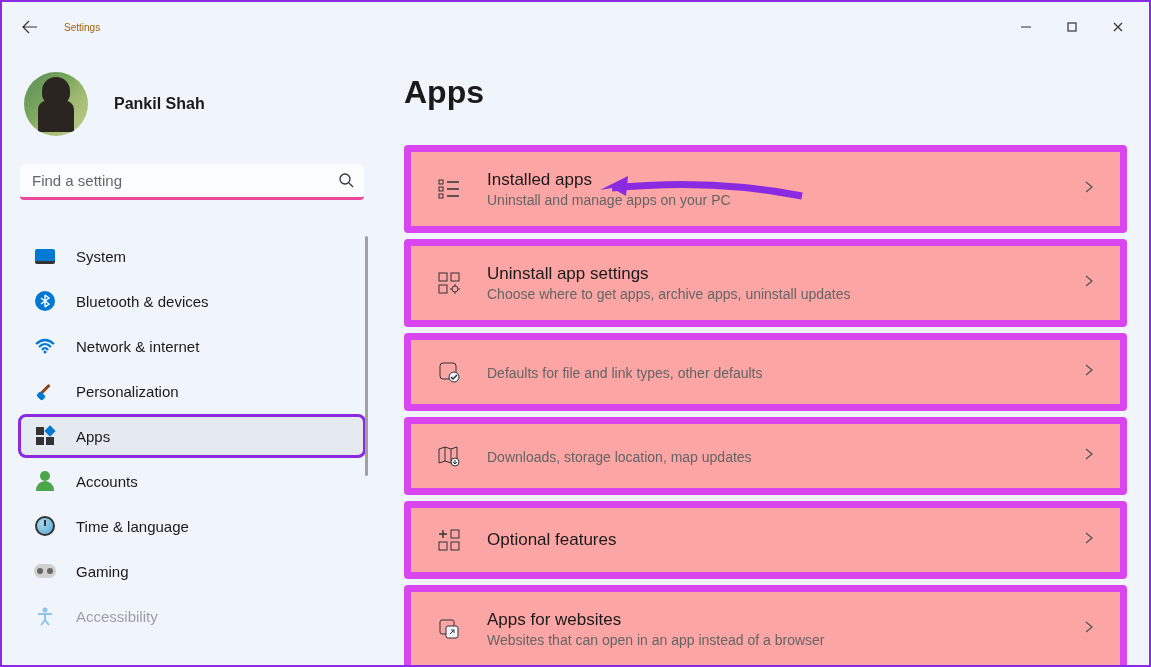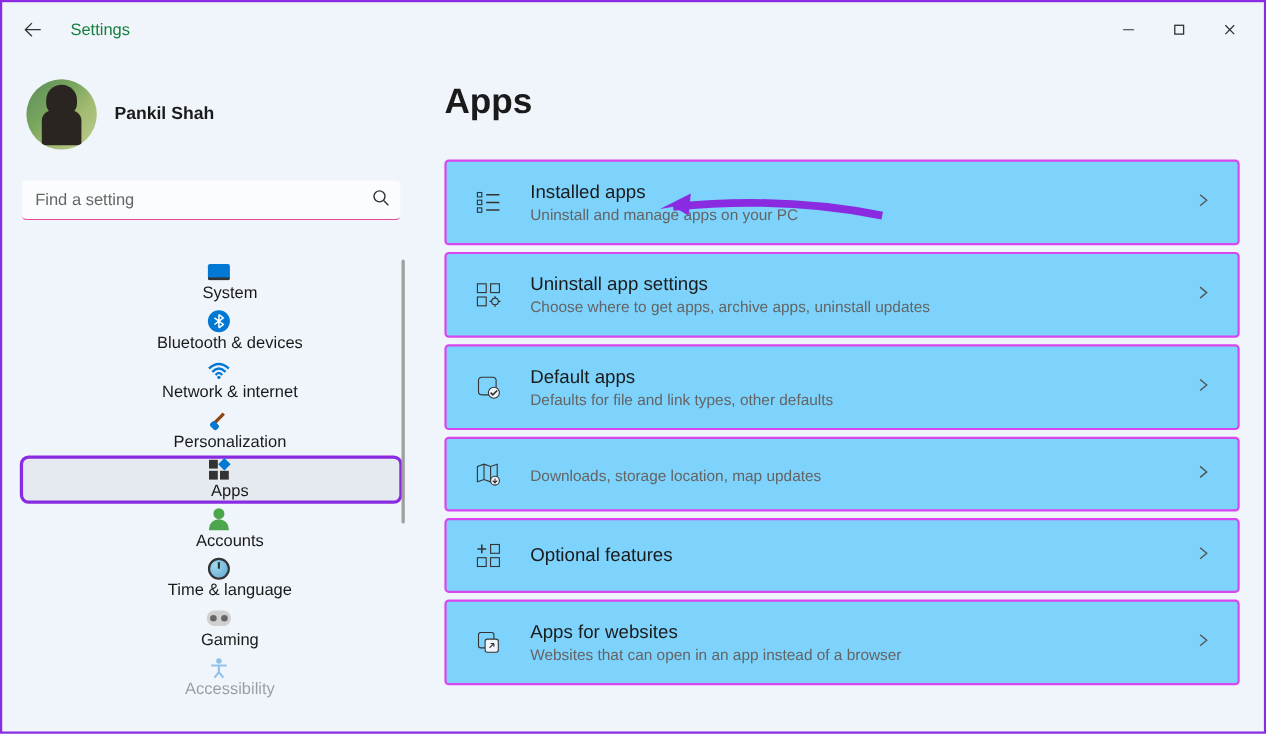--- a/index.html
+++ b/index.html
@@ -1,49 +1,49 @@
 <!DOCTYPE html>
 <html><head>
   <meta charset="utf-8">
   <style>
     * { margin: 0; padding: 0; box-sizing: border-box; font-family: 'Segoe UI', sans-serif; }
     body { background: #f0f4fb; width: 1151px; height: 667px; overflow: hidden; position: relative; border: 2px solid #8a2be2; }
     
     .titlebar { height: 50px; display: flex; align-items: center; padding: 0 8px; }
     .back-btn { width: 40px; height: 40px; display: flex; align-items: center; justify-content: center; cursor: pointer; }
-    .title-text { font-size: 15px; margin-left: 14px; color: #15803d; }
+    .title-text { font-size: 10px; margin-left: 14px; color: #a16207; }
     .window-controls { margin-left: auto; display: flex; }
     .win-ctrl { width: 46px; height: 40px; display: flex; align-items: center; justify-content: center; cursor: pointer; }
     
     .layout { display: flex; height: calc(100% - 50px); }
     
     .sidebar { width: 380px; padding: 20px 0 0 18px; position: relative; }
     .user-row { display: flex; align-items: center; margin-bottom: 28px; padding-left: 4px; }
     .avatar { width: 64px; height: 64px; border-radius: 50%; background: linear-gradient(135deg, #5a8b5a 0%, #7ba85e 40%, #9fb870 60%, #c0d090 100%); position: relative; overflow: hidden; }
     .avatar::before { content: ''; position: absolute; top: 5px; left: 18px; width: 28px; height: 28px; background: #2a2520; border-radius: 50% 50% 40% 40%; }
     .avatar::after { content: ''; position: absolute; top: 28px; left: 14px; width: 36px; height: 32px; background: #2a2520; border-radius: 30% 30% 0 0; }
-    .user-name { font-size: 16px; font-weight: 600; margin-left: 16px; color: #1a1a1a; }
+    .user-name { font-size: 16px; font-weight: 600; margin-left: 26px; color: #1a1a1a; }
     
     .search-box { position: relative; width: 344px; margin-bottom: 36px; }
-    .search-input { width: 100%; height: 36px; border: none; border-bottom: 1px solid #ec4899; background: #fbfcfd; border-radius: 4px; padding: 0 40px 0 12px; font-size: 15px; outline: none; }
+    .search-input { width: 100%; height: 36px; border: none; border-bottom: 3px solid #ec4899; background: #fbfcfd; border-radius: 4px; padding: 0 40px 0 12px; font-size: 15px; outline: none; }
     .search-input::placeholder { color: #666; }
     .search-icon-wrap { position: absolute; right: 10px; top: 50%; transform: translateY(-50%); }
     
     .nav { position: relative; }
     .nav-scroll-indicator { position: absolute; right: 14px; top: 0; width: 3px; height: 240px; background: #a0a0a0; border-radius: 2px; }
-    .nav-item { display: flex; align-items: center; height: 40px; padding-left: 14px; cursor: pointer; border-radius: 4px; margin: 5px 18px 5px 0; flex-direction: column; }
+    .nav-item { display: flex; align-items: center; height: 40px; padding-left: 14px; cursor: pointer; border-radius: 4px; margin: 5px 18px 5px 0; }
     .nav-item.active { background: #e5eaf0; }
     .nav-item.highlighted { outline: 3px solid #8a2be2; outline-offset: -1px; border-radius: 6px; }
     .nav-icon { width: 22px; height: 22px; display: flex; align-items: center; justify-content: center; flex-shrink: 0; }
     .nav-label { margin-left: 20px; font-size: 15px; color: #1a1a1a; }
     
     .main { flex: 1; padding: 22px 22px 0 22px; overflow-y: auto; }
     .page-title { font-size: 32px; font-weight: 600; margin-bottom: 34px; color: #1a1a1a; }
     
-    .card { background: #7dd3fc; border: 2px solid #d946ef; border-radius: 4px; padding: 18px 24px; margin-bottom: 6px; display: flex; align-items: center; cursor: pointer; }
+    .card { background: #fca5a5; border: 7px solid #d946ef; border-radius: 4px; padding: 18px 24px; margin-bottom: 6px; display: flex; align-items: center; cursor: pointer; }
     .card-icon { width: 28px; height: 28px; display: flex; align-items: center; justify-content: center; flex-shrink: 0; }
     .card-text { flex: 1; margin-left: 24px; }
     .card-title { font-size: 17px; color: #1a1a1a; }
     .card-desc { font-size: 14px; color: #646464; margin-top: 2px; }
     .chevron { color: #666; }
     
     .arrow-annotation { position: absolute; top: 172px; left: 590px; pointer-events: none; z-index: 100; }
     
     .icon-system { width: 20px; height: 15px; background: #0078d4; border-radius: 2px; border-bottom: 3px solid #333; }
     .icon-bluetooth { width: 20px; height: 20px; background: #0078d4; border-radius: 50%; display: flex; align-items: center; justify-content: center; }
@@ -233,21 +233,20 @@
 
     <div class="card">
       <div class="card-icon">
           <svg width="24" height="24" viewBox="0 0 24 24">
             <rect x="3" y="3" width="16" height="16" rx="3" stroke="#333" fill="none"></rect>
             <circle cx="17" cy="17" r="5" fill="#f0f4fb" stroke="#333"></circle>
             <path d="M14 17 L16 19 L20 15" stroke="#333" stroke-width="1.5" fill="none"></path>
           </svg>
         </div>
       <div class="card-text">
-        <div class="card-title">Default apps</div>
         <div class="card-desc">Defaults for file and link types, other defaults</div>
       </div>
       <div class="chevron"><svg width="14" height="14" viewBox="0 0 14 14">
             <path d="M4 2 L10 7 L4 12" stroke="#555" stroke-width="1.3" fill="none"></path>
           </svg></div>
     </div>
 
     <div class="card">
       <div class="card-icon">
           <svg width="24" height="24" viewBox="0 0 24 24">

